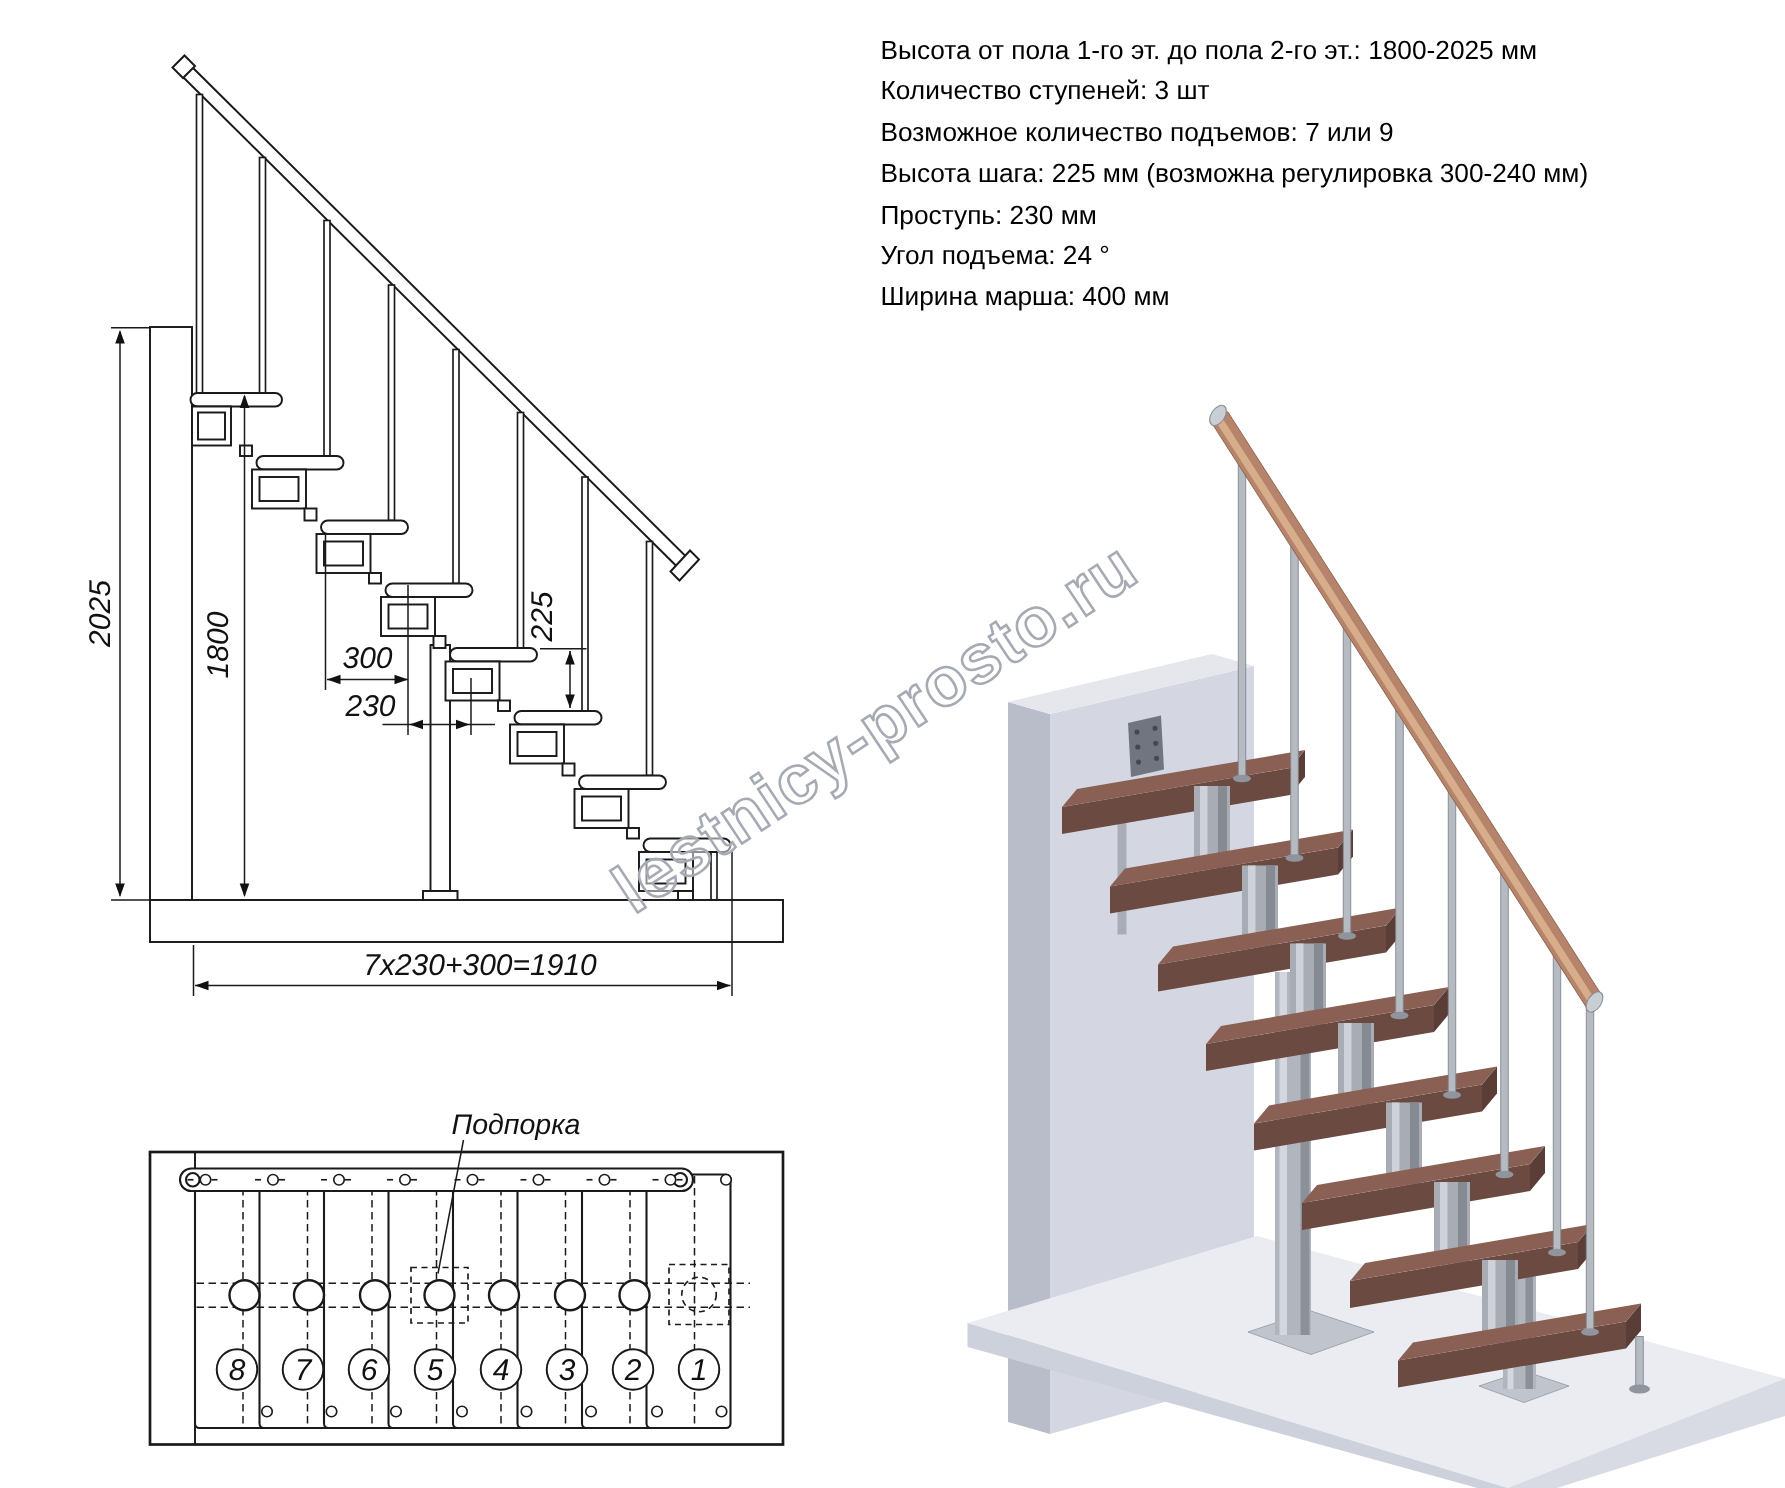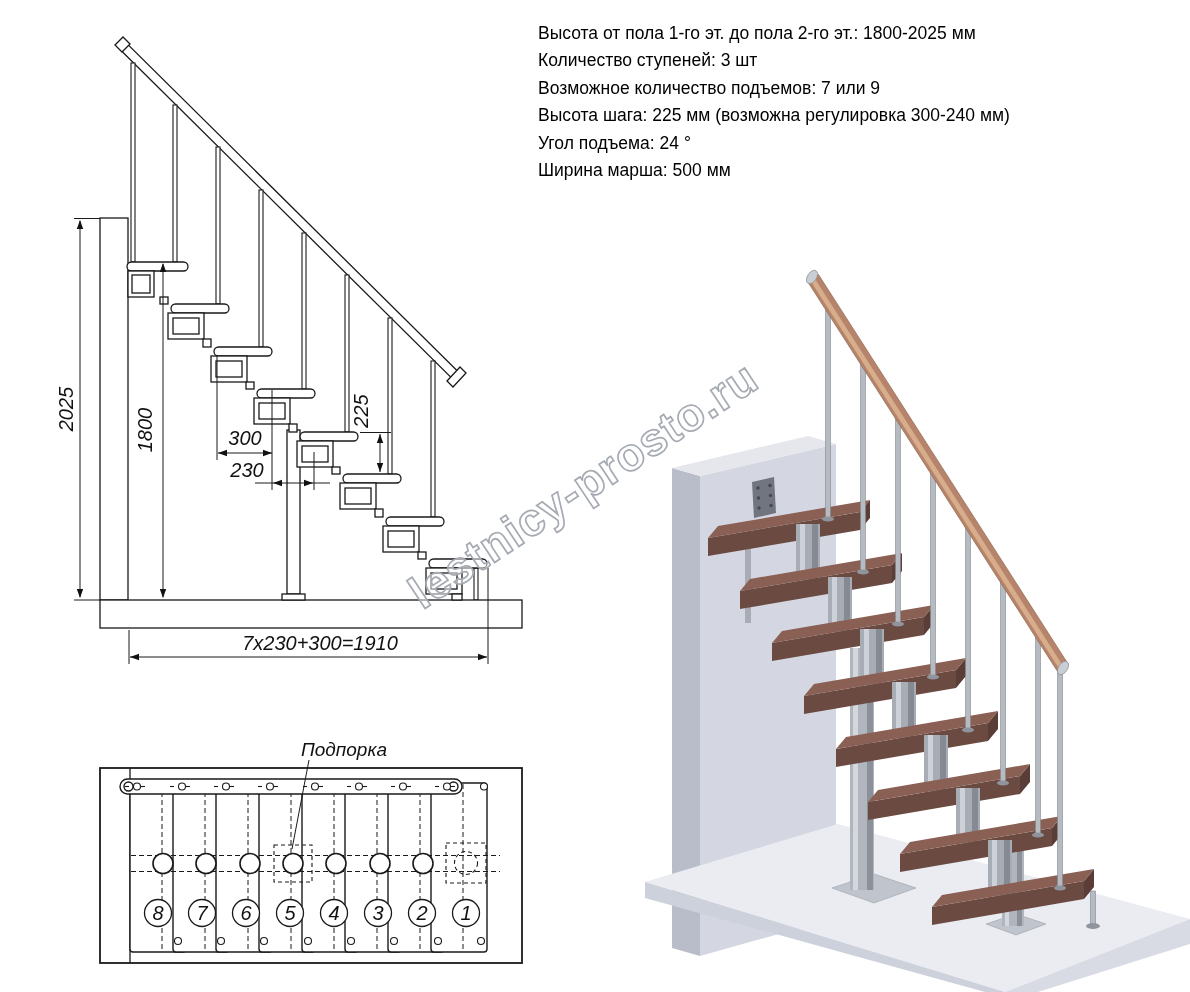--- a/index.html
+++ b/index.html
@@ -1,18 +1,18 @@
 <!DOCTYPE html>
 <html><head>
 <meta charset="utf-8">
 <style>
   html,body{margin:0;padding:0;background:#fff;}
   .canvas{position:relative;width:1190px;height:992px;background:#ffffff;overflow:hidden;
           font-family:"Liberation Sans",sans-serif;}
-  .specs{position:absolute;left:538px;top:20px;width:600px;color:#000;
+  .specs{position:absolute;left:587px;top:20px;width:600px;color:#000;
          font-size:17.5px;line-height:27.4px;white-space:nowrap;}
   .svg-layer{position:absolute;left:0;top:0;width:1190px;height:992px;}
   svg text{font-family:"Liberation Sans",sans-serif;}
   .dimtext{font-style:italic;font-size:20px;fill:#111;}
   .plannum{font-style:italic;font-size:20px;fill:#111;}
   .lbl{font-style:italic;font-size:19px;fill:#111;}
   .wm{font-weight:bold;font-size:46px;letter-spacing:1px;
       fill:rgba(255,255,255,0.5);stroke:#a6abb3;stroke-width:1.7px;}
 </style>
 </head>
@@ -368,17 +368,18 @@
     </g>
 
     <text class="wm" transform="translate(592,498) rotate(-33.5)" text-anchor="middle">lestnicy-prosto.ru</text>
   </svg>
 
   <div class="specs">
     <div>Высота от пола 1-го эт. до пола 2-го эт.: 1800-2025 мм</div>
     <div>Количество ступеней: 3 шт</div>
     <div>Возможное количество подъемов: 7 или 9</div>
     <div>Высота шага: 225 мм (возможна регулировка 300-240 мм)</div>
+    <div>Проступь: 230 мм</div>
     <div>Угол подъема: 24 °</div>
-    <div>Ширина марша: 500 мм</div>
+    <div>Ширина марша: 400 мм</div>
   </div>
 
 </div>
 
 </body></html>

